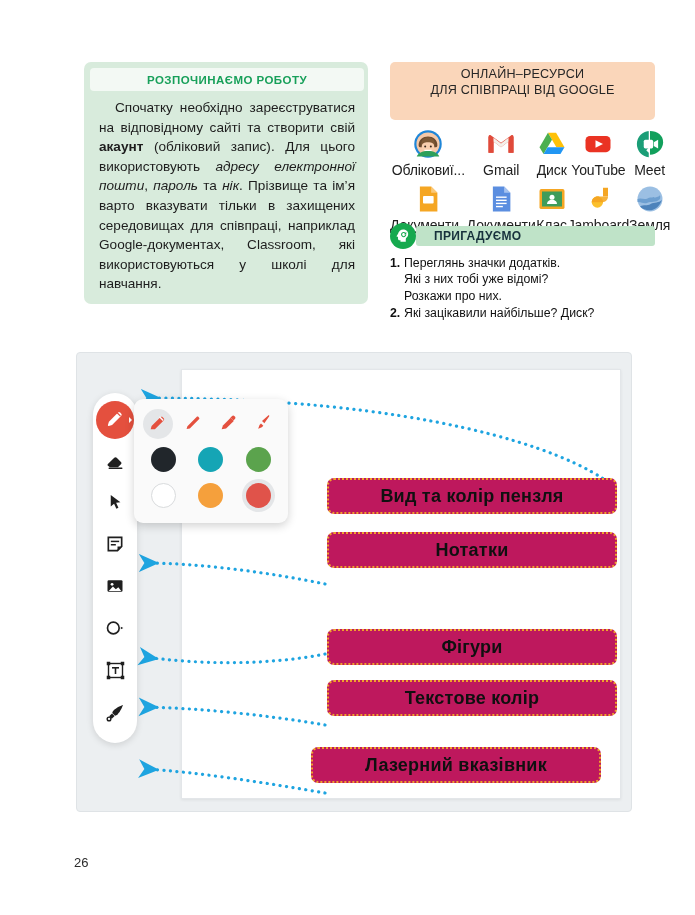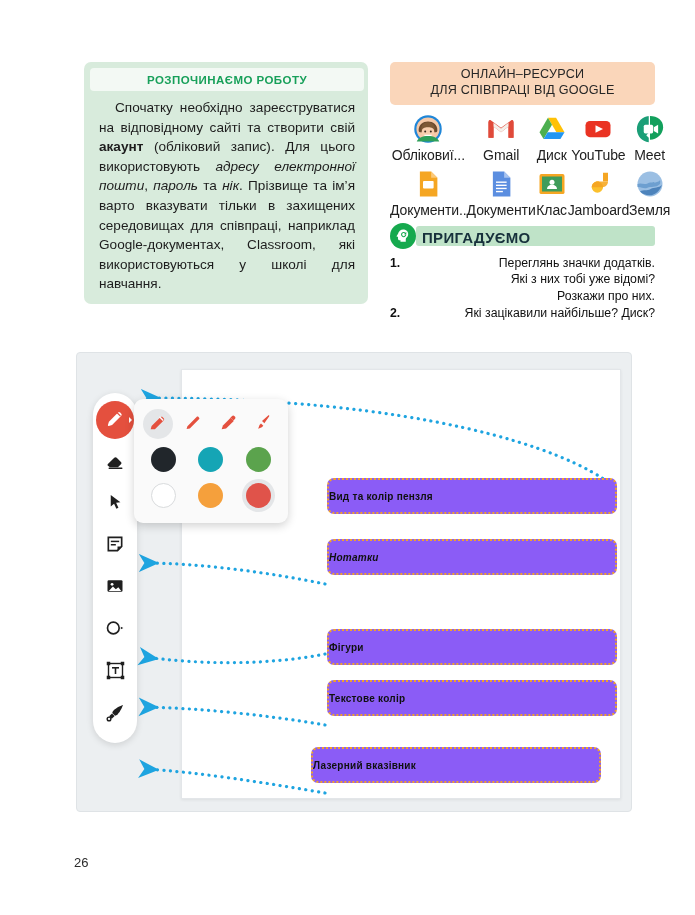--- a/index.html
+++ b/index.html
@@ -49,21 +49,21 @@
     position:absolute;left:390px;top:62px;width:265px;
   }
   .res-header{
     background:#fad6ba;
     border-radius:5px;
     text-align:center;
     color:#262626;
     font-size:12.6px;
     line-height:15.5px;
     letter-spacing:.2px;
-    padding:5px 4px 7px 4px;
+    padding:5px 4px 22px 4px;
   }
   .res-grid{
     margin-top:6px;
     display:grid;
     grid-template-columns:repeat(5,1fr);
     row-gap:3px;
   }
   .res-item{
     display:flex;flex-direction:column;align-items:center;
     padding-top:2px;
@@ -83,35 +83,35 @@
     position:absolute;left:390px;top:225px;width:265px;
   }
   .rem-head{
     position:relative;height:22px;
   }
   .rem-bar{
     position:absolute;left:26px;right:0;top:1px;height:20px;
     background:#bfe3c8;border-radius:3px;
   }
   .rem-title{
-    position:absolute;left:32px;top:4px;
-    font-weight:bold;font-size:15px;color:#17313c;letter-spacing:.3px;
+    position:absolute;left:44px;top:4px;
+    font-weight:bold;font-size:12px;color:#17313c;letter-spacing:.3px;
   }
   .rem-badge{
     position:absolute;left:0;top:-2px;
     width:26px;height:26px;border-radius:50%;
     background:#16a94e;display:flex;align-items:center;justify-content:center;
   }
   .rem-list{
     margin-top:8px;
     font-size:12.3px;color:#101010;line-height:16.4px;
   }
   .rem-q{display:flex;margin-bottom:1px;}
   .rem-num{font-weight:bold;width:14px;flex:none;}
-  .rem-txt{flex:1;text-align:right;}
+  .rem-txt{flex:1;}
 
   
   .illus{
     position:absolute;left:76px;top:352px;width:556px;height:460px;
     background:#eceff1;
     border:1px solid #dfe3e6;
     border-radius:4px;
     box-sizing:border-box;
   }
   .canvas-sheet{
@@ -163,25 +163,25 @@
   }
   .color-cell.sel{background:#e4e6e8;}
   .swatch{width:25px;height:25px;border-radius:50%;}
   .swatch.ring{border:1px solid #d9dbdd;box-sizing:border-box;}
 
   
   .lbl{
     position:absolute;
     box-sizing:border-box;
     height:36px;
-    background:#8b5cf6;
+    background:#be185d;
     border:2.5px dotted #f0a12b;
     border-radius:7px;
-    display:flex;align-items:center;
-    font-size:10px;font-weight:bold;color:#101010;
+    display:flex;align-items:center;justify-content:center;
+    font-size:18px;font-weight:bold;color:#101010;
     letter-spacing:.25px;
     z-index:3;
   }
 
   svg.overlay{position:absolute;left:0;top:0;width:556px;height:460px;z-index:2;pointer-events:none;}
 
   
   .pageno{
     position:absolute;left:74px;top:855px;
     font-size:13px;color:#2b2b2b;
@@ -482,21 +482,21 @@
         </div>
         <div class="color-cell sel">
           <span class="swatch" style="background:#e0534a"></span>
         </div>
       </div>
   </div>
 
   <div class="lbl" style="left:250px;top:125px;width:290px;">
       <span>Вид та колір пензля</span>
     </div>
-  <div class="lbl" style="left:250px;top:186px;width:290px;font-style:italic;">
+  <div class="lbl" style="left:250px;top:179px;width:290px;">
       <span>Нотатки</span>
     </div>
   <div class="lbl" style="left:250px;top:276px;width:290px;">
       <span>Фігури</span>
     </div>
   <div class="lbl" style="left:250px;top:327px;width:290px;">
       <span>Текстове колір</span>
     </div>
   <div class="lbl" style="left:234px;top:394px;width:290px;">
       <span>Лазерний вказівник</span>

